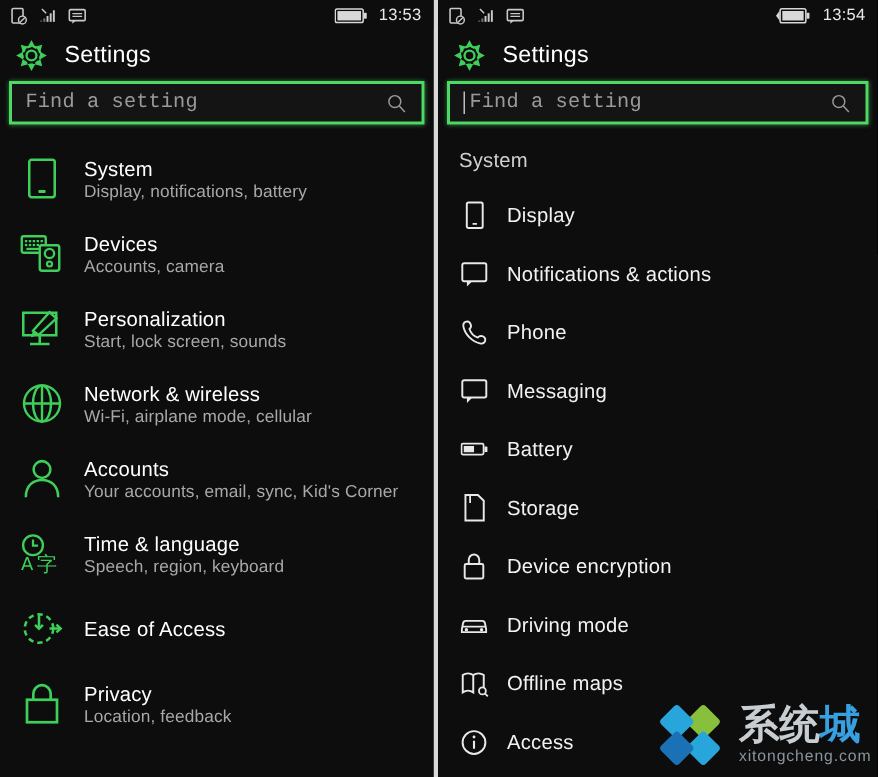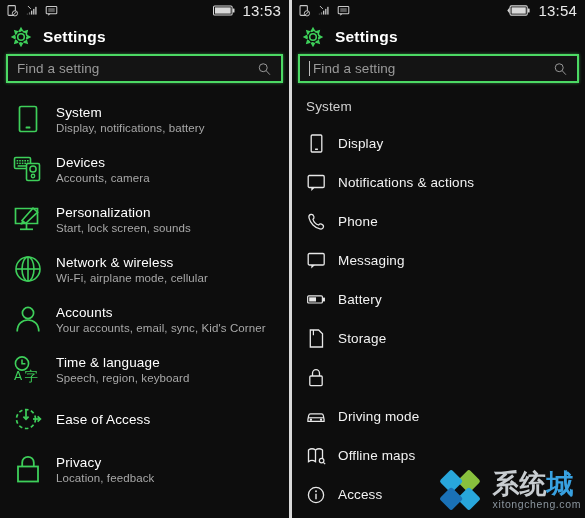--- a/index.html
+++ b/index.html
@@ -16,36 +16,36 @@
   .divider { width:3px; height:518px; background:#d9d9d9; }
   .panel-right { width:293px; }
 
   
   .statusbar {
     height:20px; display:flex; align-items:center;
     padding:0 8px 0 6px; background:#0d0d0d;
   }
   .sb-left { display:flex; align-items:center; gap:6px; }
   .sb-right { margin-left:auto; display:flex; align-items:center; gap:7px; }
-  .sb-time { color:#e8e8e8; font-size:15px; letter-spacing:.2px; }
+  .sb-time { color:#e8e8e8; font-size:11px; letter-spacing:.2px; }
   .sb-ico { display:block; }
 
   
   .header { display:flex; align-items:center; gap:11px; padding:6px 0 6px 10px; }
-  .header-title { color:#fff; font-size:15.5px; font-weight:bold; letter-spacing:.2px; }
+  .header-title { color:#fff; font-size:15.5px; font-weight:normal; letter-spacing:.2px; }
   .gear { width:22px; height:22px; display:block; }
 
   
   .searchwrap { padding:0 6px; }
   .searchbox {
     position:relative; height:29px;
     background:#141414;
     border:2px solid #4cd964;
     box-shadow:0 0 3px rgba(76,217,100,.55);
-    display:flex; align-items:center;
+    display:flex; align-items:center;font-family:Liberation Mono, monospace;
   }
   .searchbox .caret {
     width:1px; height:15px; background:#bdbdbd; margin-left:9px;
   }
   .search-text {
     color:#9a9a9a; font-size:13.5px; padding-left:9px; letter-spacing:.1px;
   }
   .search-text.with-caret { padding-left:3px; }
   .search-ico { position:absolute; right:9px; top:50%; transform:translateY(-50%); }
 
@@ -426,20 +426,21 @@
         <span class="lbl">Storage</span>
       </div>
 
       <div class="row-right">
         <span class="ico">
           <svg width="16" height="19" viewBox="0 0 16 19">
             <rect x="1.8" y="8.0" width="12.4" height="9.6" rx="1" fill="none" stroke="#e8e8e8" stroke-width="1.3"></rect>
             <path d="M4.5 8.0 V5.3 C4.5 3.2 6.1 1.6 8 1.6 C9.9 1.6 11.5 3.2 11.5 5.3 V8.0" fill="none" stroke="#e8e8e8" stroke-width="1.3"></path>
           </svg>
         </span>
+        <span class="lbl">Device encryption</span>
       </div>
 
       <div class="row-right">
         <span class="ico">
           <svg width="20" height="14" viewBox="0 0 21 14">
             <path d="M2.0 9.6 L2.8 5.6 C3.0 4.5 3.6 3.8 4.7 3.8 H16.3 C17.4 3.8 18.0 4.5 18.2 5.6
                      L19.0 9.6 V11.6 H2.0 Z" fill="none" stroke="#e8e8e8" stroke-width="1.3"></path>
             <line x1="2.2" y1="7.8" x2="18.8" y2="7.8" stroke="#e8e8e8" stroke-width="1.2"></line>
             <circle cx="5.2" cy="9.9" r="1.2" fill="#e8e8e8"></circle>
             <circle cx="15.8" cy="9.9" r="1.2" fill="#e8e8e8"></circle>

